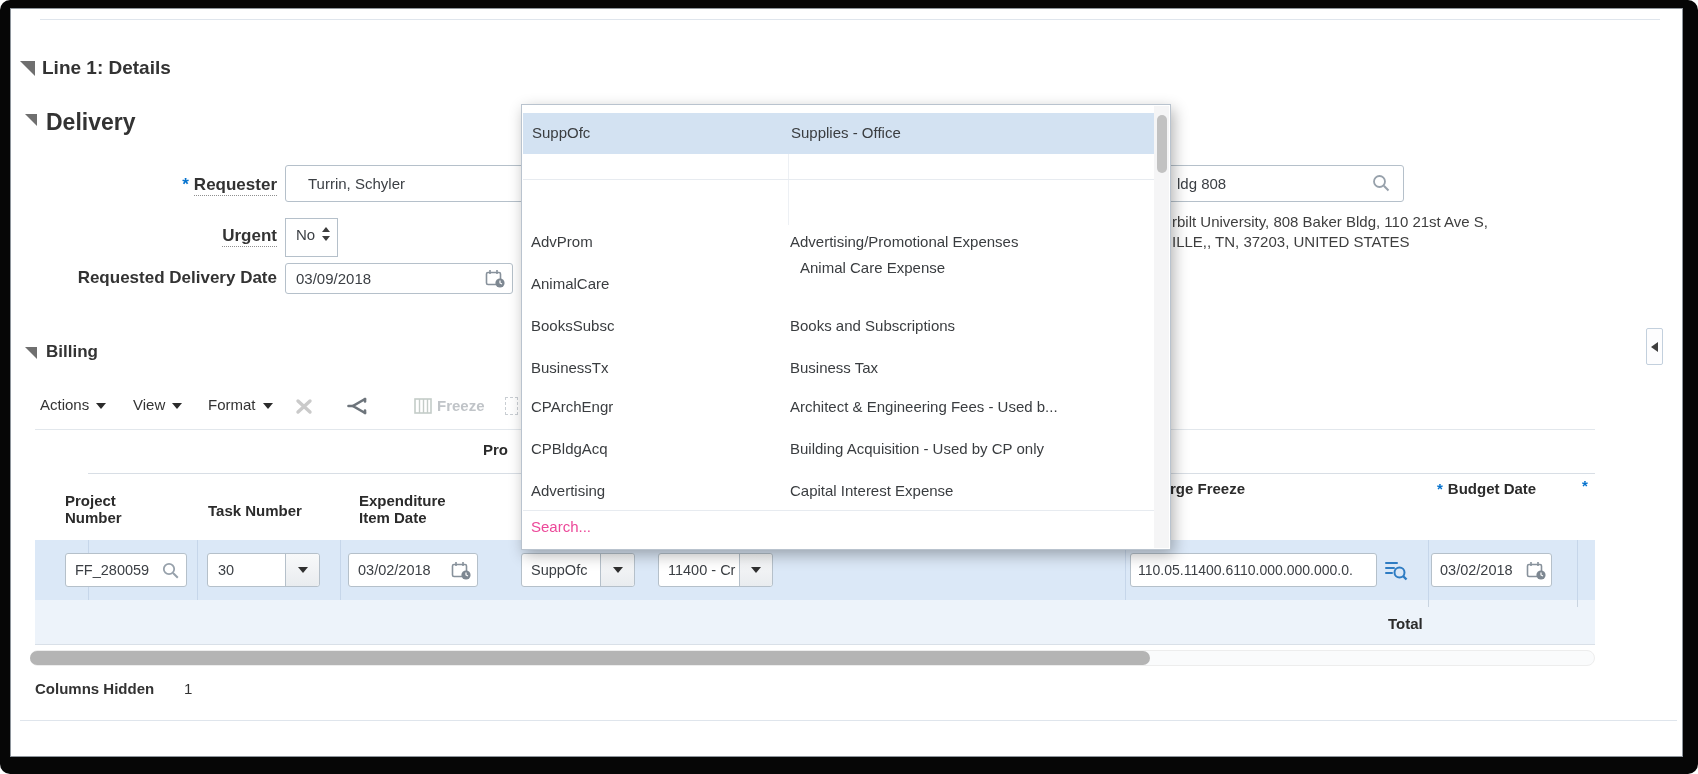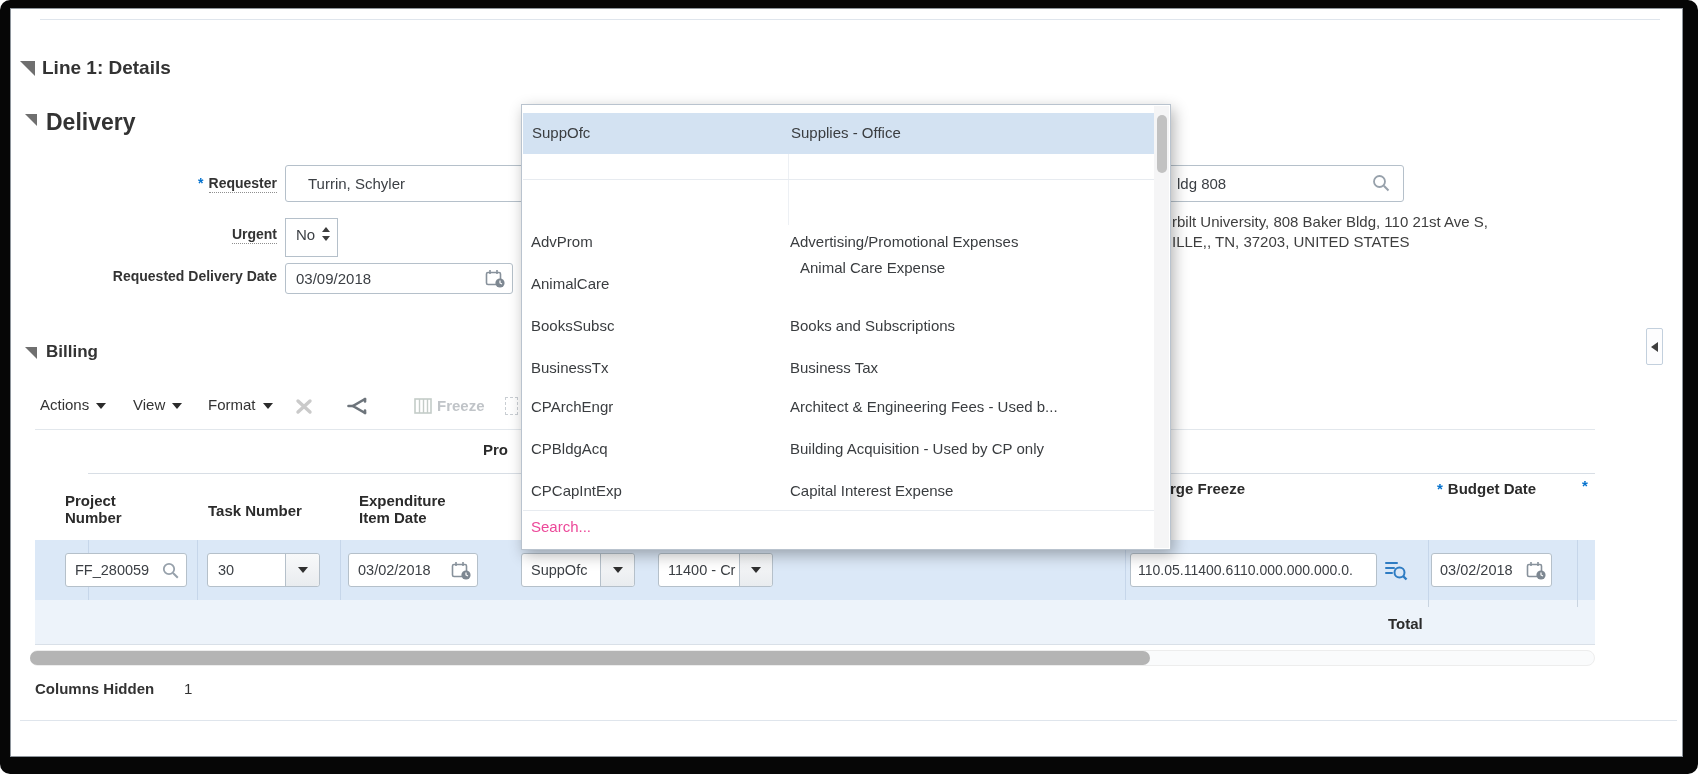--- a/index.html
+++ b/index.html
@@ -2,21 +2,21 @@
 <html><head>
 <meta charset="utf-8">
 <style>
   html,body{margin:0;padding:0;background:#fff;font-family:"Liberation Sans",sans-serif;}
   #screen{position:relative;width:1698px;height:774px;background:#060606;border-radius:10px;overflow:hidden;}
   .page{position:absolute;left:10px;top:8px;width:1673px;height:749px;background:#fff;border:1px solid #8e959c;box-sizing:border-box;}
   .abs{position:absolute;}
   .hl{position:absolute;height:1px;background:#dfe5ec;}
   .sec-title{position:absolute;font-weight:bold;color:#333;}
   .tri{position:absolute;}
-  .lbl{position:absolute;text-align:right;font-weight:bold;color:#333;font-size:14px;white-space:nowrap;}
+  .lbl{position:absolute;text-align:right;font-weight:bold;color:#333;font-size:17px;white-space:nowrap;}
   .dotted{border-bottom:1px dotted #8f8f8f;padding-bottom:1px;}
   .req{color:#0572ce;font-weight:bold;margin-right:5px;}
   .input{position:absolute;background:#fff;border:1px solid #b5c0ca;border-radius:3px;box-sizing:border-box;color:#3b3f44;font-size:15px;white-space:nowrap;overflow:hidden;}
   .combo-btn{position:absolute;right:0;top:0;bottom:0;width:33px;background:linear-gradient(#f8f9fa,#e9ecef);border-left:1px solid #b5c0ca;border-radius:0 2px 2px 0;}
   .dn-arrow{position:absolute;left:50%;top:50%;margin:-3px 0 0 -5px;width:0;height:0;border-left:5px solid transparent;border-right:5px solid transparent;border-top:6px solid #2f2f2f;}
   .caret{display:inline-block;width:0;height:0;border-left:5px solid transparent;border-right:5px solid transparent;border-top:6px solid #2b2b2b;margin-left:7px;vertical-align:middle;}
   .menu{position:absolute;top:396px;font-size:15px;color:#333;cursor:default;white-space:nowrap;}
   .hdr{position:absolute;font-weight:bold;color:#2b2b2b;font-size:15px;line-height:17px;white-space:pre-line;}
   .cell-tick{position:absolute;width:1px;background:#c6d6ea;}
   .dd{position:absolute;left:521px;top:104px;width:650px;height:446px;background:#fff;border:1px solid #b9c3ce;box-shadow:3px 5px 14px rgba(0,0,0,.30);box-sizing:border-box;z-index:30;}
@@ -237,21 +237,21 @@
       </div>
     <div>
         <span class="dd-item" style="left:9px;top:293px;">CPArchEngr</span>
         <span class="dd-item" style="left:268px;top:293px;">Architect &amp; Engineering Fees - Used b...</span>
       </div>
     <div>
         <span class="dd-item" style="left:9px;top:335px;">CPBldgAcq</span>
         <span class="dd-item" style="left:268px;top:335px;">Building Acquisition - Used by CP only</span>
       </div>
     <div>
-        <span class="dd-item" style="left:9px;top:377px;">CPCapIntExp</span>
+        <span class="dd-item" style="left:9px;top:377px;">Advertising</span>
         <span class="dd-item" style="left:268px;top:377px;">Capital Interest Expense</span>
       </div>
 
     <div class="hl" style="left:1px;top:405px;width:633px;background:#e7ebf0;"></div>
     <div class="dd-item" style="left:9px;top:413px;color:#ec4899;">Search...</div>
 
     <div class="abs" style="right:1px;top:1px;width:15px;height:442px;background:#f5f5f6;"></div>
     <div class="abs" style="right:3px;top:10px;width:10px;height:58px;background:#c2c2c2;border-radius:5px;"></div>
   </div>
 </div>

